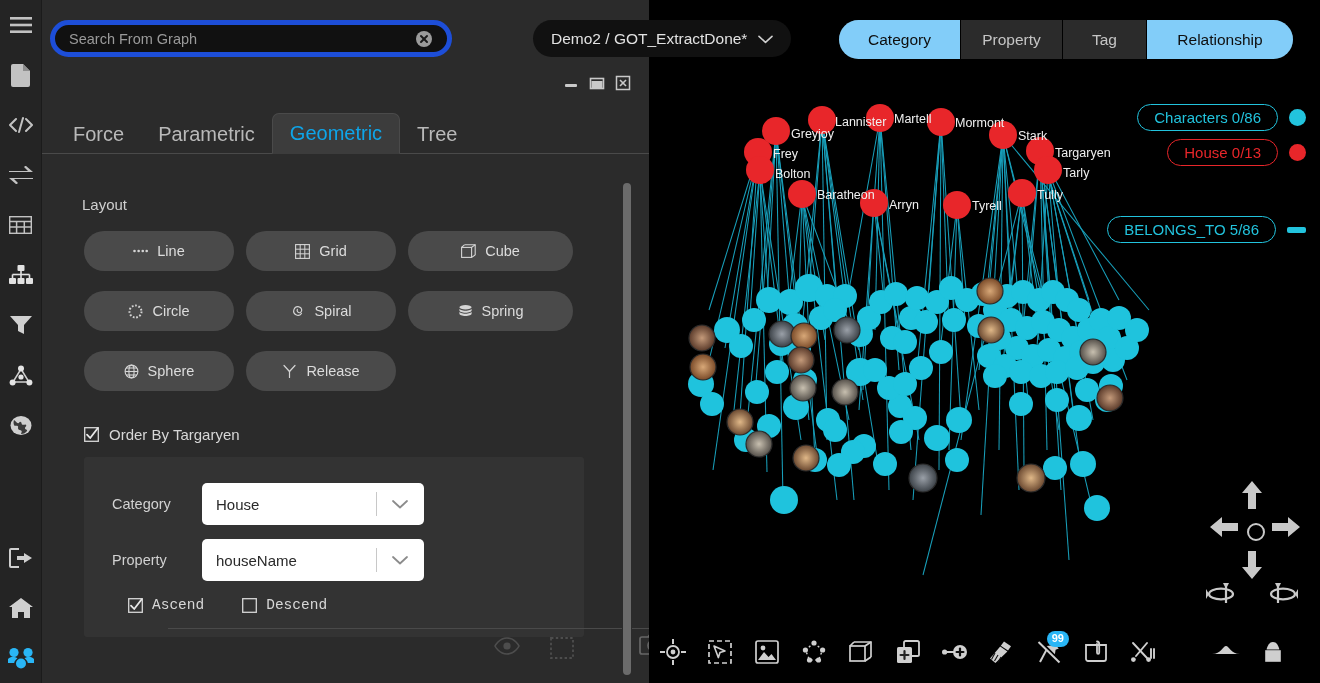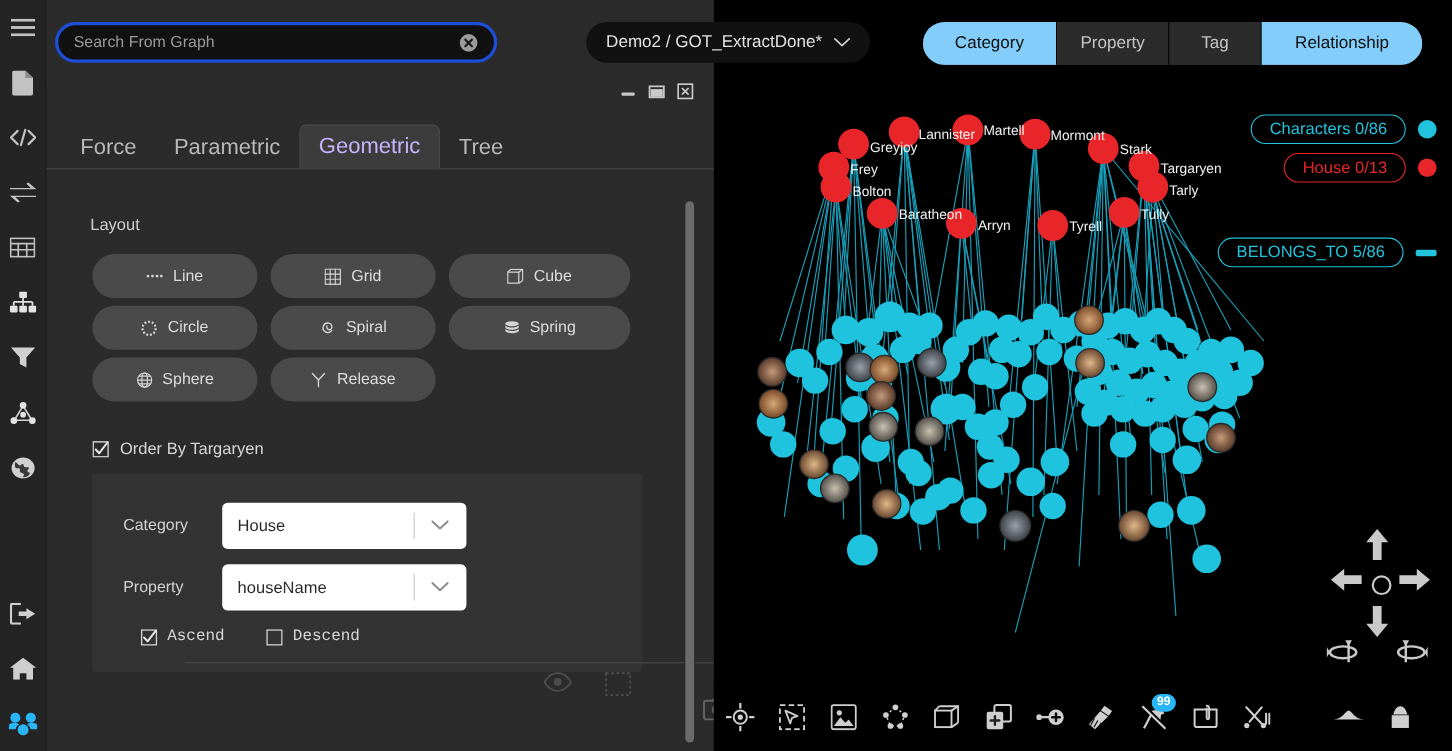--- a/index.html
+++ b/index.html
@@ -25,46 +25,46 @@
   .rail-spacer { flex:1 1 auto; }
 
   
   .panel {
     position:absolute; left:42px; top:0; width:607px; height:683px;
     background:#2b2b2b;
   }
   .panel-topbar { position:relative; height:77px; background:#2b2b2b; }
   .search-wrap {
     position:absolute; left:8px; top:20px; width:402px; height:37px;
-    background:#111111; border:3px solid #1d4ed8; border-radius:19px;
+    background:#111111; border:5px solid #1d4ed8; border-radius:19px;
     display:flex; align-items:center; padding:0 14px;
   }
   .search-input {
     flex:1 1 auto; background:transparent; border:none; outline:none;
     color:#d8d8d8; font-size:14.5px; font-family:"Liberation Sans", sans-serif;
   }
   .search-input::placeholder { color:#9a9a9a; }
   .clear-btn { width:18px; height:18px; cursor:pointer; color:#9b9b9b; flex:0 0 auto; }
 
   .wincontrols { position:absolute; right:18px; top:74px; display:flex; gap:9px; align-items:center; }
   .wc { width:17px; height:17px; display:flex; align-items:center; justify-content:center; cursor:pointer; color:#c9c9c9; }
 
   
   .tabs { position:absolute; left:0; top:110px; width:607px; height:44px;
           border-bottom:1px solid #4a4a4a; display:flex; align-items:flex-end; padding-left:14px; }
   .tab {
     padding:9px 17px 10px 17px; font-size:20px; color:#b9b9b9; cursor:pointer;
     border-radius:7px 7px 0 0; line-height:1; position:relative; top:1px;
   }
-  .tab.active { background:#3c3c3c; color:#c4b5fd; border:1px solid #4a4a4a; border-bottom:1px solid #3c3c3c; }
+  .tab.active { background:#3c3c3c; color:#0ea5e9; border:1px solid #4a4a4a; border-bottom:1px solid #3c3c3c; }
 
   .panel-body { position:absolute; left:0; top:154px; width:607px; height:529px; overflow:hidden; }
   .section-title { color:#cfcfcf; font-size:15px; margin:42px 0 0 40px; }
 
-  .layout-grid { margin:18px 0 0 42px; width:520px; display:flex; flex-wrap:wrap; gap:7px 12px; }
+  .layout-grid { margin:18px 0 0 42px; width:520px; display:flex; flex-wrap:wrap; gap:20px 12px; }
   .lay-btn {
     height:40px; background:#4a4a4a; border-radius:20px; color:#dcdcdc;
     display:flex; align-items:center; justify-content:center; gap:9px;
     font-size:14.5px; cursor:pointer; padding:0 22px; min-width:106px;
   }
   .lay-btn.w1 { width:150px; }
   .lay-btn.w2 { width:150px; }
   .lay-btn.w3 { width:165px; }
   .lay-ico { width:15px; height:15px; color:#d5d5d5; display:flex; align-items:center; justify-content:center; }
 

